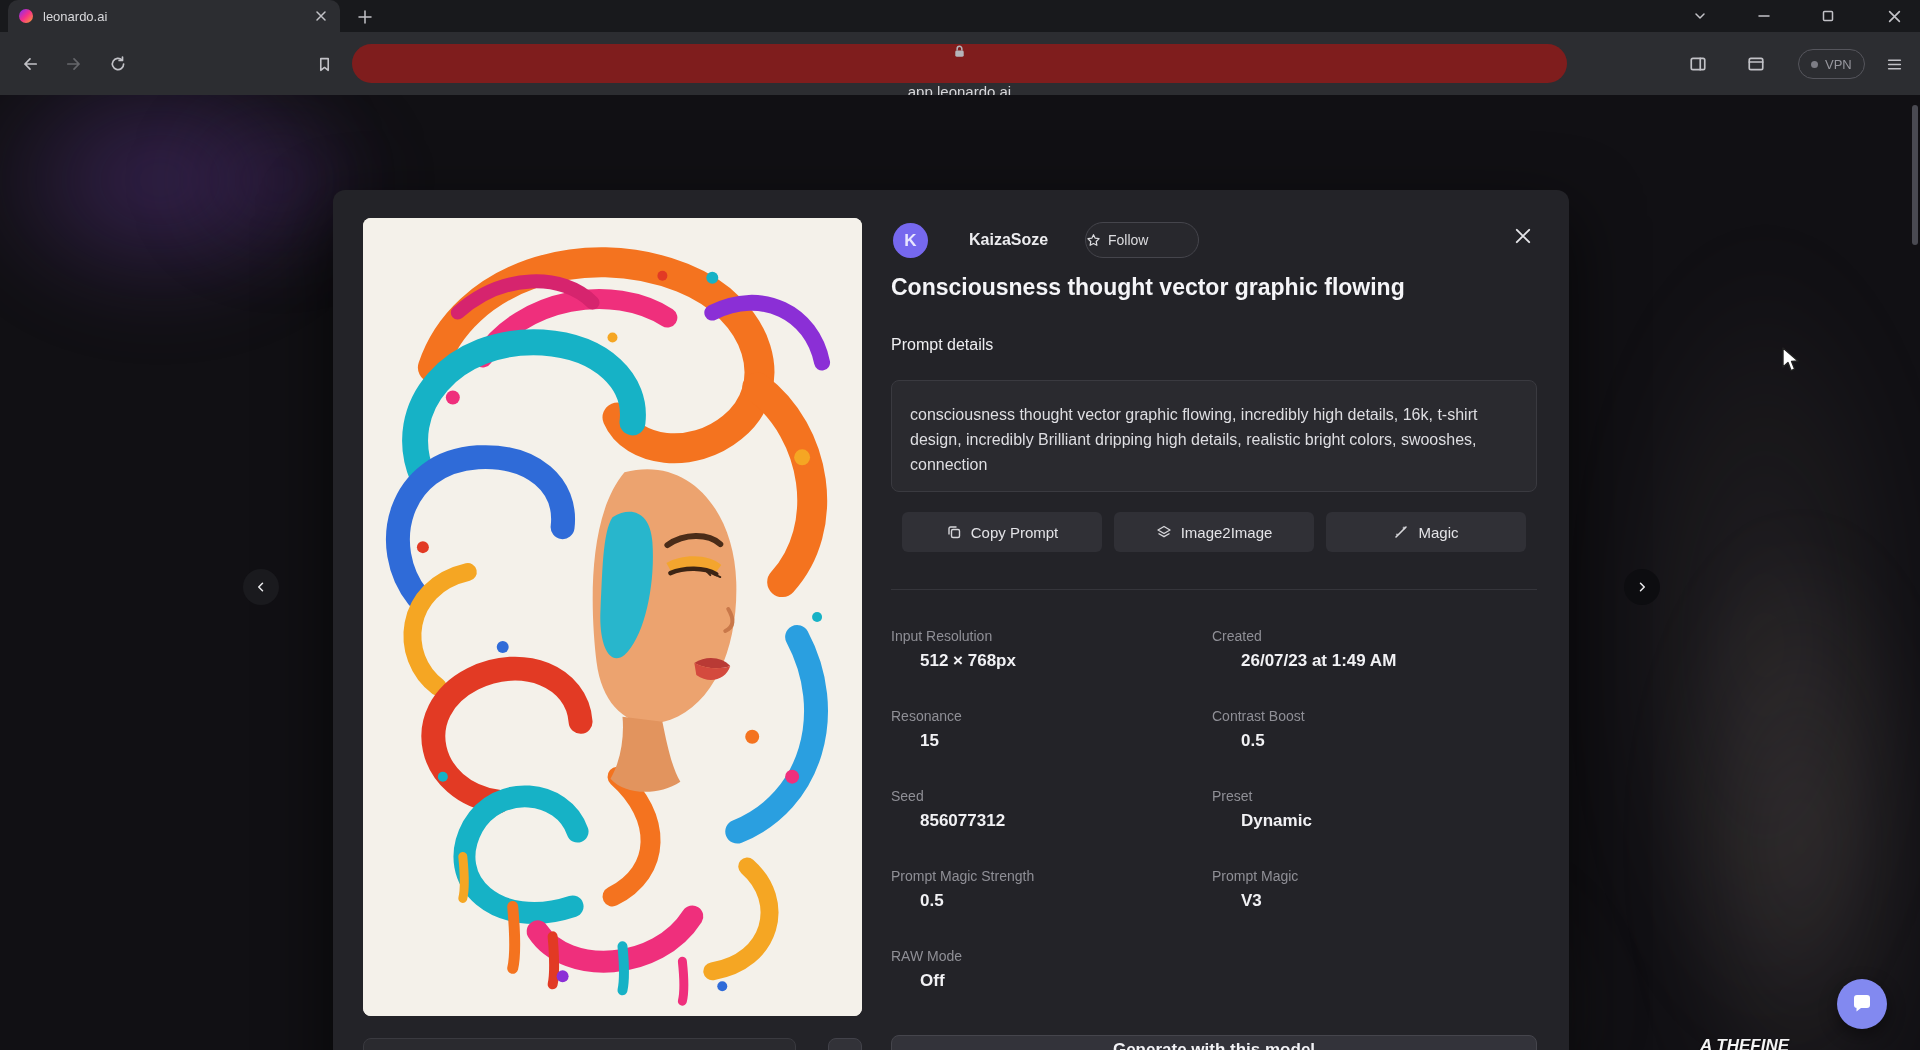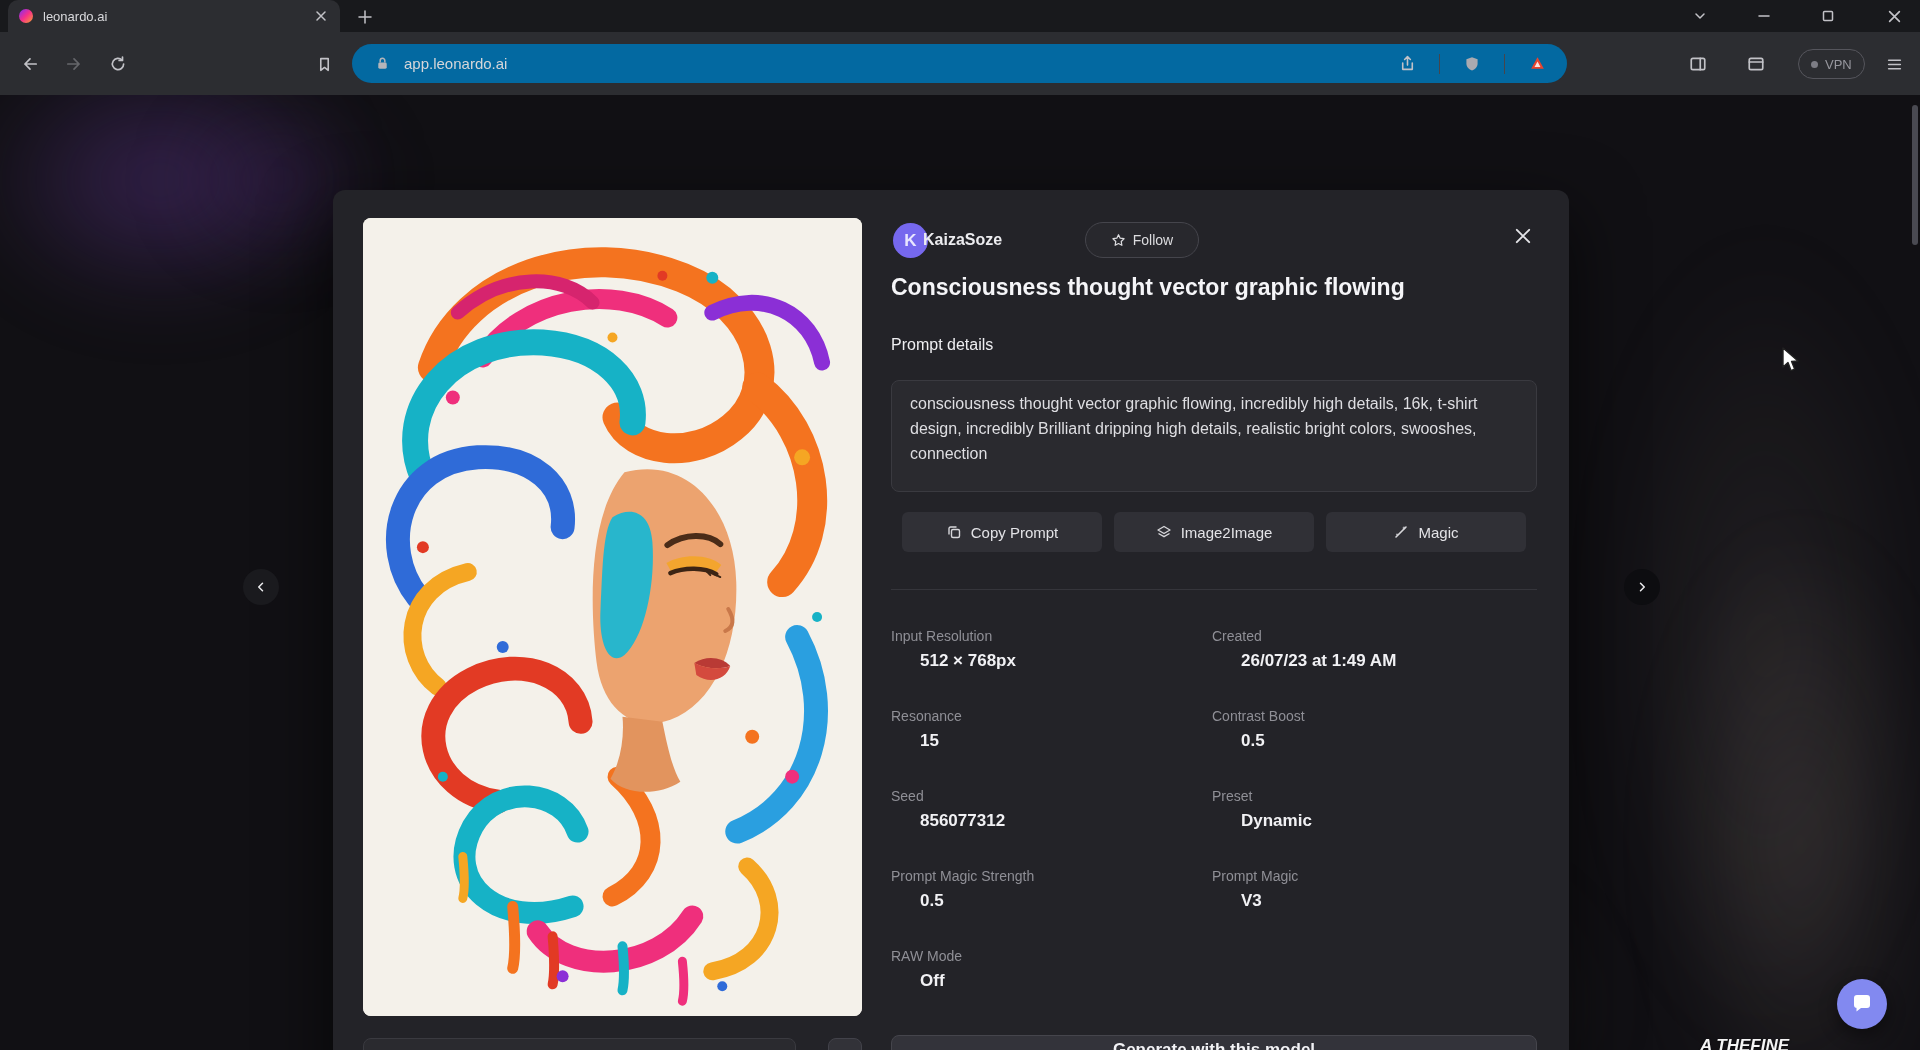--- a/index.html
+++ b/index.html
@@ -16,21 +16,21 @@
   .tab-close { width:18px; height:18px; border-radius:4px; }
   .newtab-btn { position:absolute; left:352px; top:4px; width:26px; height:26px; border-radius:6px; }
   .winctl { position:absolute; top:0; width:36px; height:32px; }
   .winctl.chev { left:1682px; } .winctl.min { left:1746px; } .winctl.max { left:1810px; } .winctl.close { left:1876px; }
 
   .toolbar { position:relative; width:1920px; height:63px; background:#2c2d31; }
   .tb-btn { position:absolute; top:14px; width:36px; height:36px; border-radius:8px;
             display:flex; align-items:center; justify-content:center; }
   .tb-back { left:12px; } .tb-fwd { left:56px; opacity:.38; } .tb-reload { left:100px; } .tb-bm { left:306px; }
   .addressbar { position:absolute; left:352px; top:12px; width:1215px; height:39px; border-radius:20px;
-                background:#0369a1; display:flex; align-items:center; padding:0 16px; gap:8px; }
+                background:#7f1d1d; display:flex; align-items:center; padding:0 16px; gap:24px;flex-direction:column; }
   .url-text { flex:1; font-size:15px; color:#d6d6d9; }
   .ab-sep { width:1px; height:20px; background:#46464c; margin:0 10px; }
   .ab-ic { display:flex; align-items:center; justify-content:center; width:28px; height:28px; }
   .tb-right { position:absolute; top:14px; width:36px; height:36px; display:flex; align-items:center; justify-content:center; border-radius:8px; }
   .tb-sidebar { left:1680px; } .tb-panel { left:1738px; } .tb-menu { left:1876px; }
   .vpn-pill { position:absolute; left:1798px; top:17px; height:30px; padding:0 12px; border:1px solid #55555c;
               border-radius:15px; display:flex; align-items:center; gap:7px; color:#97979e; font-size:13px; }
   .vpn-dot { width:7px; height:7px; border-radius:50%; background:#7d7d85; }
 
   
@@ -44,31 +44,31 @@
 
   
   .modal { position:absolute; left:333px; top:95px; width:1236px; height:965px; background:#232328;
            border-radius:12px; box-shadow:0 24px 70px rgba(0,0,0,.65); }
   .artwork { position:absolute; left:30px; top:28px; width:499px; height:798px; border-radius:8px; overflow:hidden; background:#f4f1ea; }
   .artwork svg { width:100%; height:100%; }
 
   .avatar { position:absolute; left:560px; top:33px; width:35px; height:35px; border-radius:50%;
             background:#7668ee; color:#e9e6ff; font-size:17px; font-weight:700;
             display:flex; align-items:center; justify-content:center; }
-  .username { position:absolute; left:590px; top:41px; font-size:16px; font-weight:600; color:#ececef; }
+  .username { position:absolute; left:636px; top:41px; font-size:16px; font-weight:600; color:#ececef; }
   .follow-btn { position:absolute; left:752px; top:32px; width:114px; height:36px; border-radius:18px;
                 background:#28282d; border:1px solid #45454c; color:#dcdcdf; font-size:14px;
-                display:flex; align-items:center; justify-content:center; gap:7px; }
+                display:flex; align-items:center; gap:7px; }
   .close-btn { position:absolute; left:1172px; top:28px; width:36px; height:36px; border-radius:8px;
                display:flex; align-items:center; justify-content:center; }
 
   .modal-title { position:absolute; left:558px; top:84px; width:650px; font-size:23px; font-weight:700; color:#f5f5f8; }
   .prompt-details-label { position:absolute; left:558px; top:146px; font-size:16px; font-weight:400; color:#eeeef1; }
   .prompt-box { position:absolute; left:558px; top:190px; width:646px; height:112px; background:#2a2a2f;
-                border:1px solid #3a3a40; border-radius:8px; padding:10px 18px;
+                border:1px solid #3a3a40; border-radius:8px; padding:21px 18px;
                 font-size:16px; line-height:25px; color:#dededfe8; color:#dedee2; }
 
   .actions-row { position:absolute; left:569px; top:322px; display:flex; gap:12px; }
   .action-btn { width:200px; height:40px; border-radius:6px; background:#303036; border:none;
                 color:#e3e3e7; font-size:15px; font-family:inherit;
                 display:flex; align-items:center; justify-content:center; gap:9px; }
 
   .divider { position:absolute; left:558px; top:399px; width:646px; height:1px; background:#35353b; }
 
   .details-grid { position:absolute; left:558px; top:438px; width:646px; display:grid;

